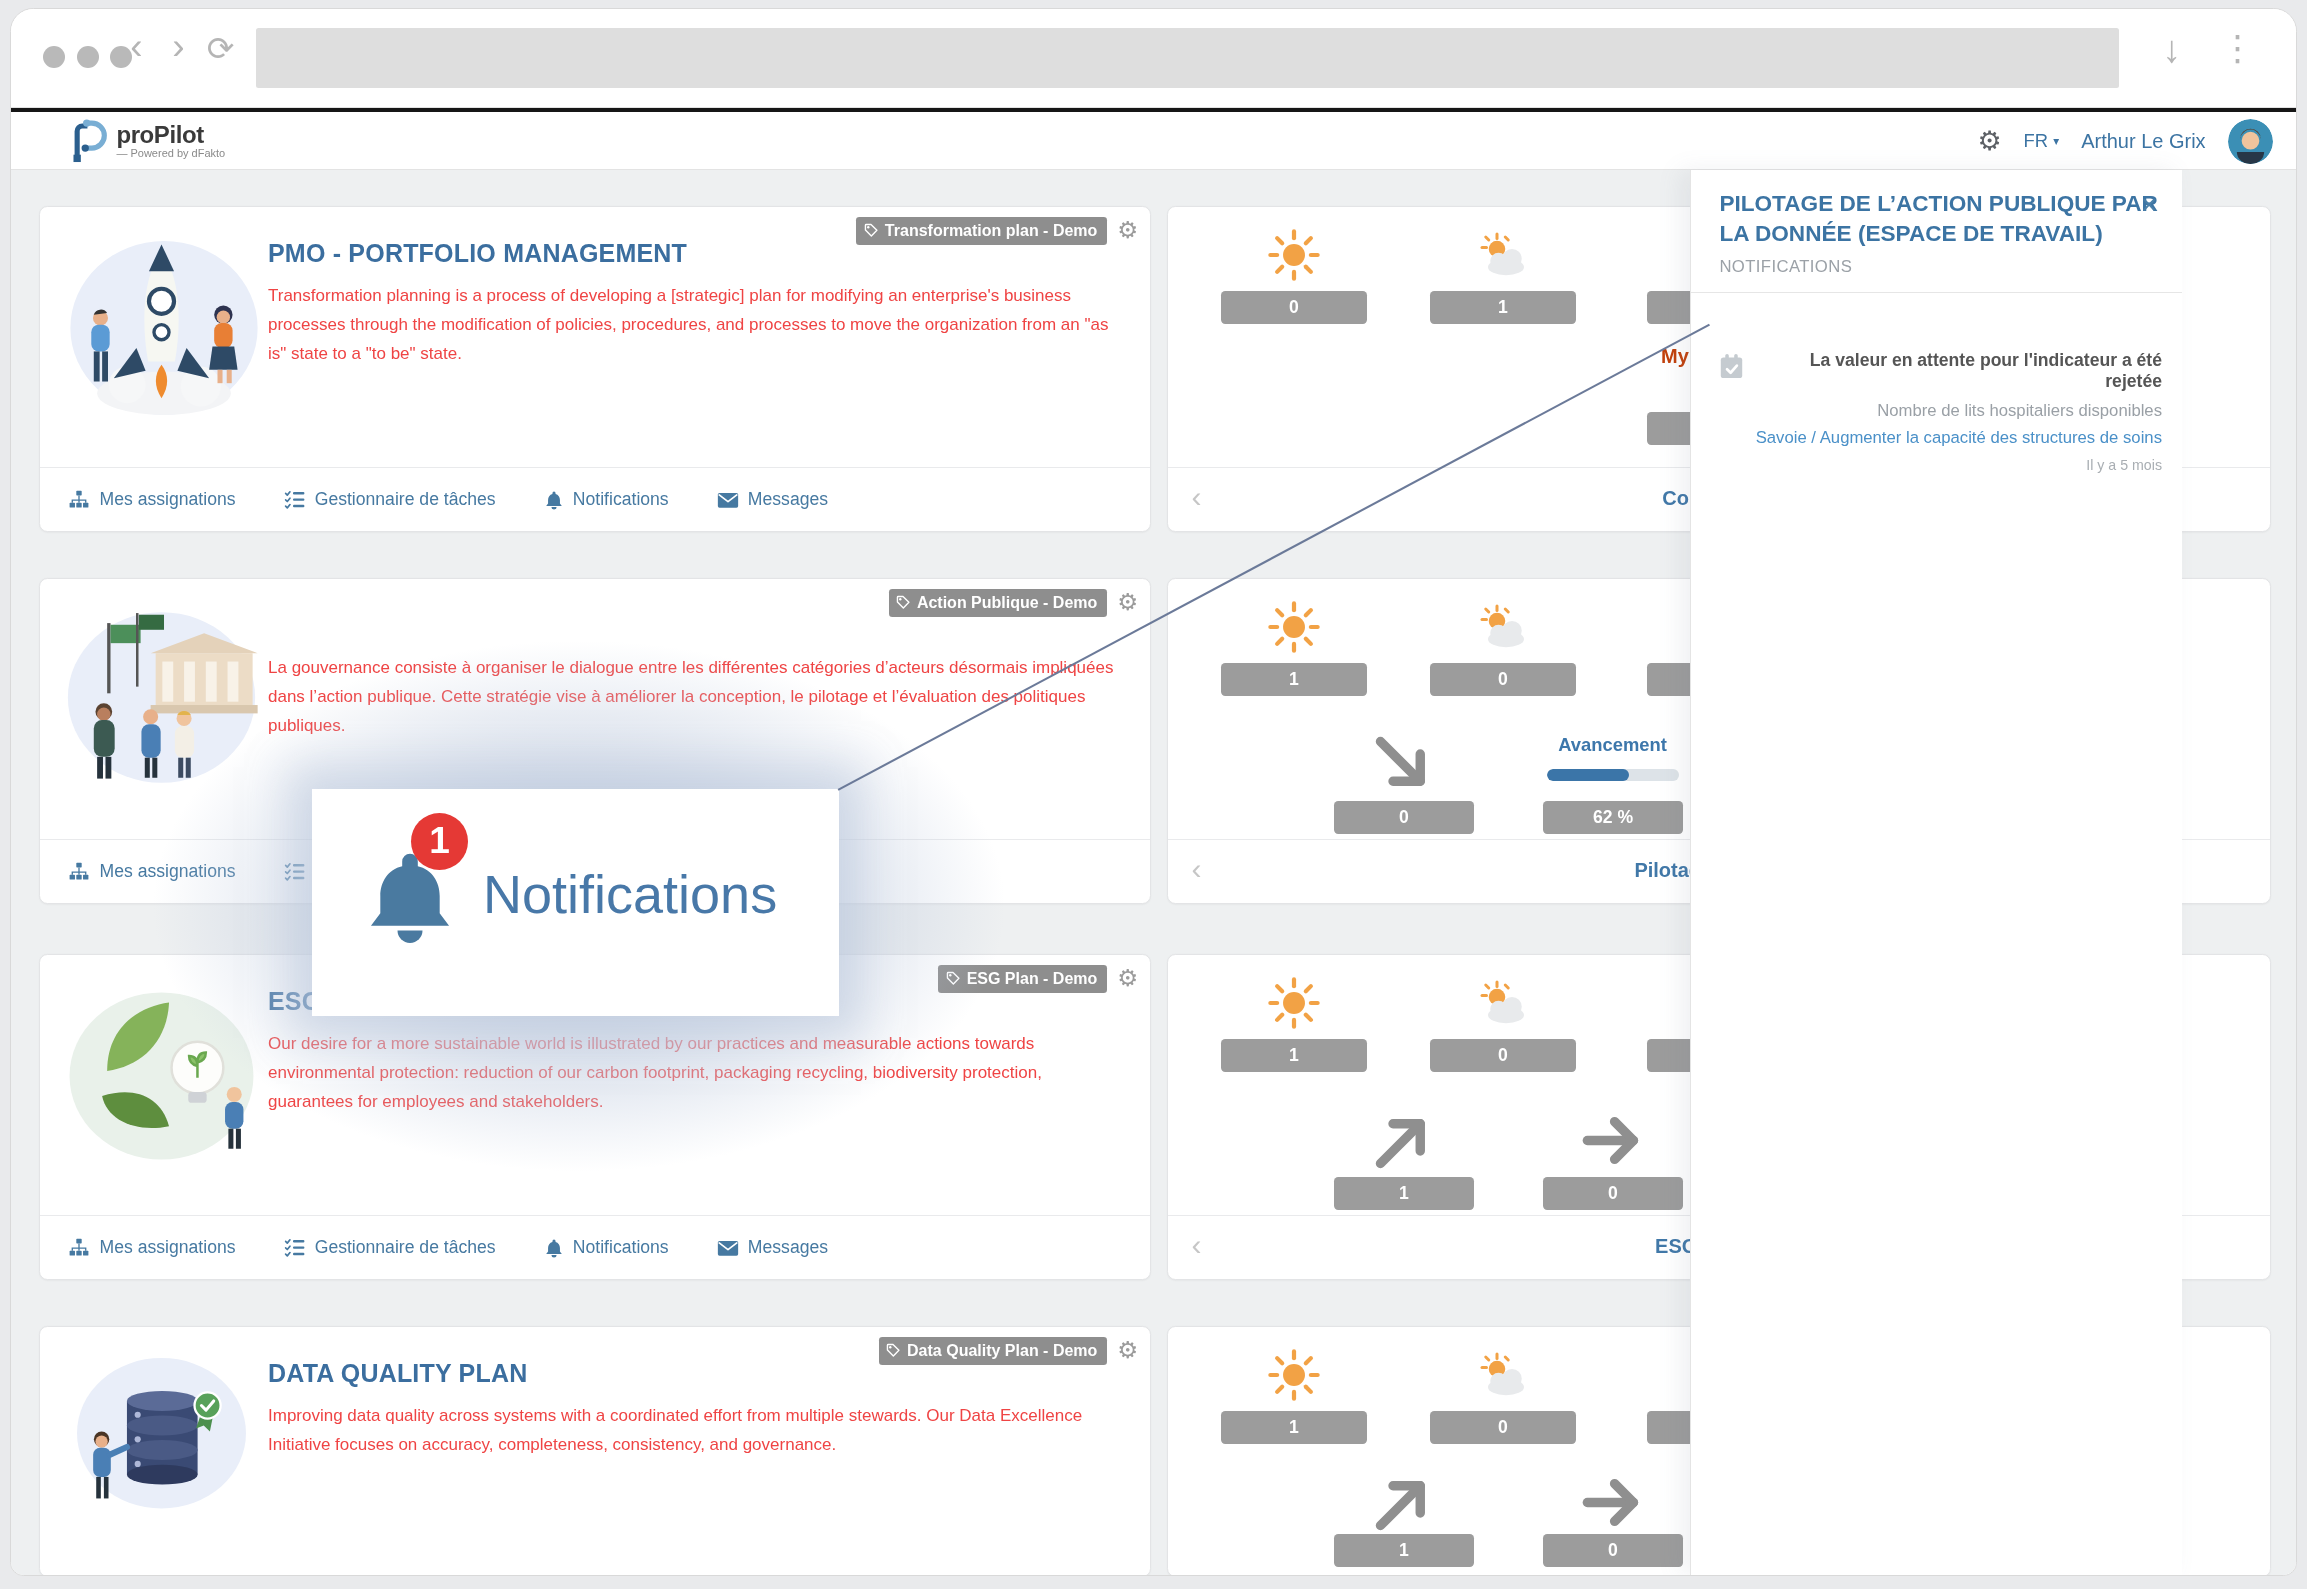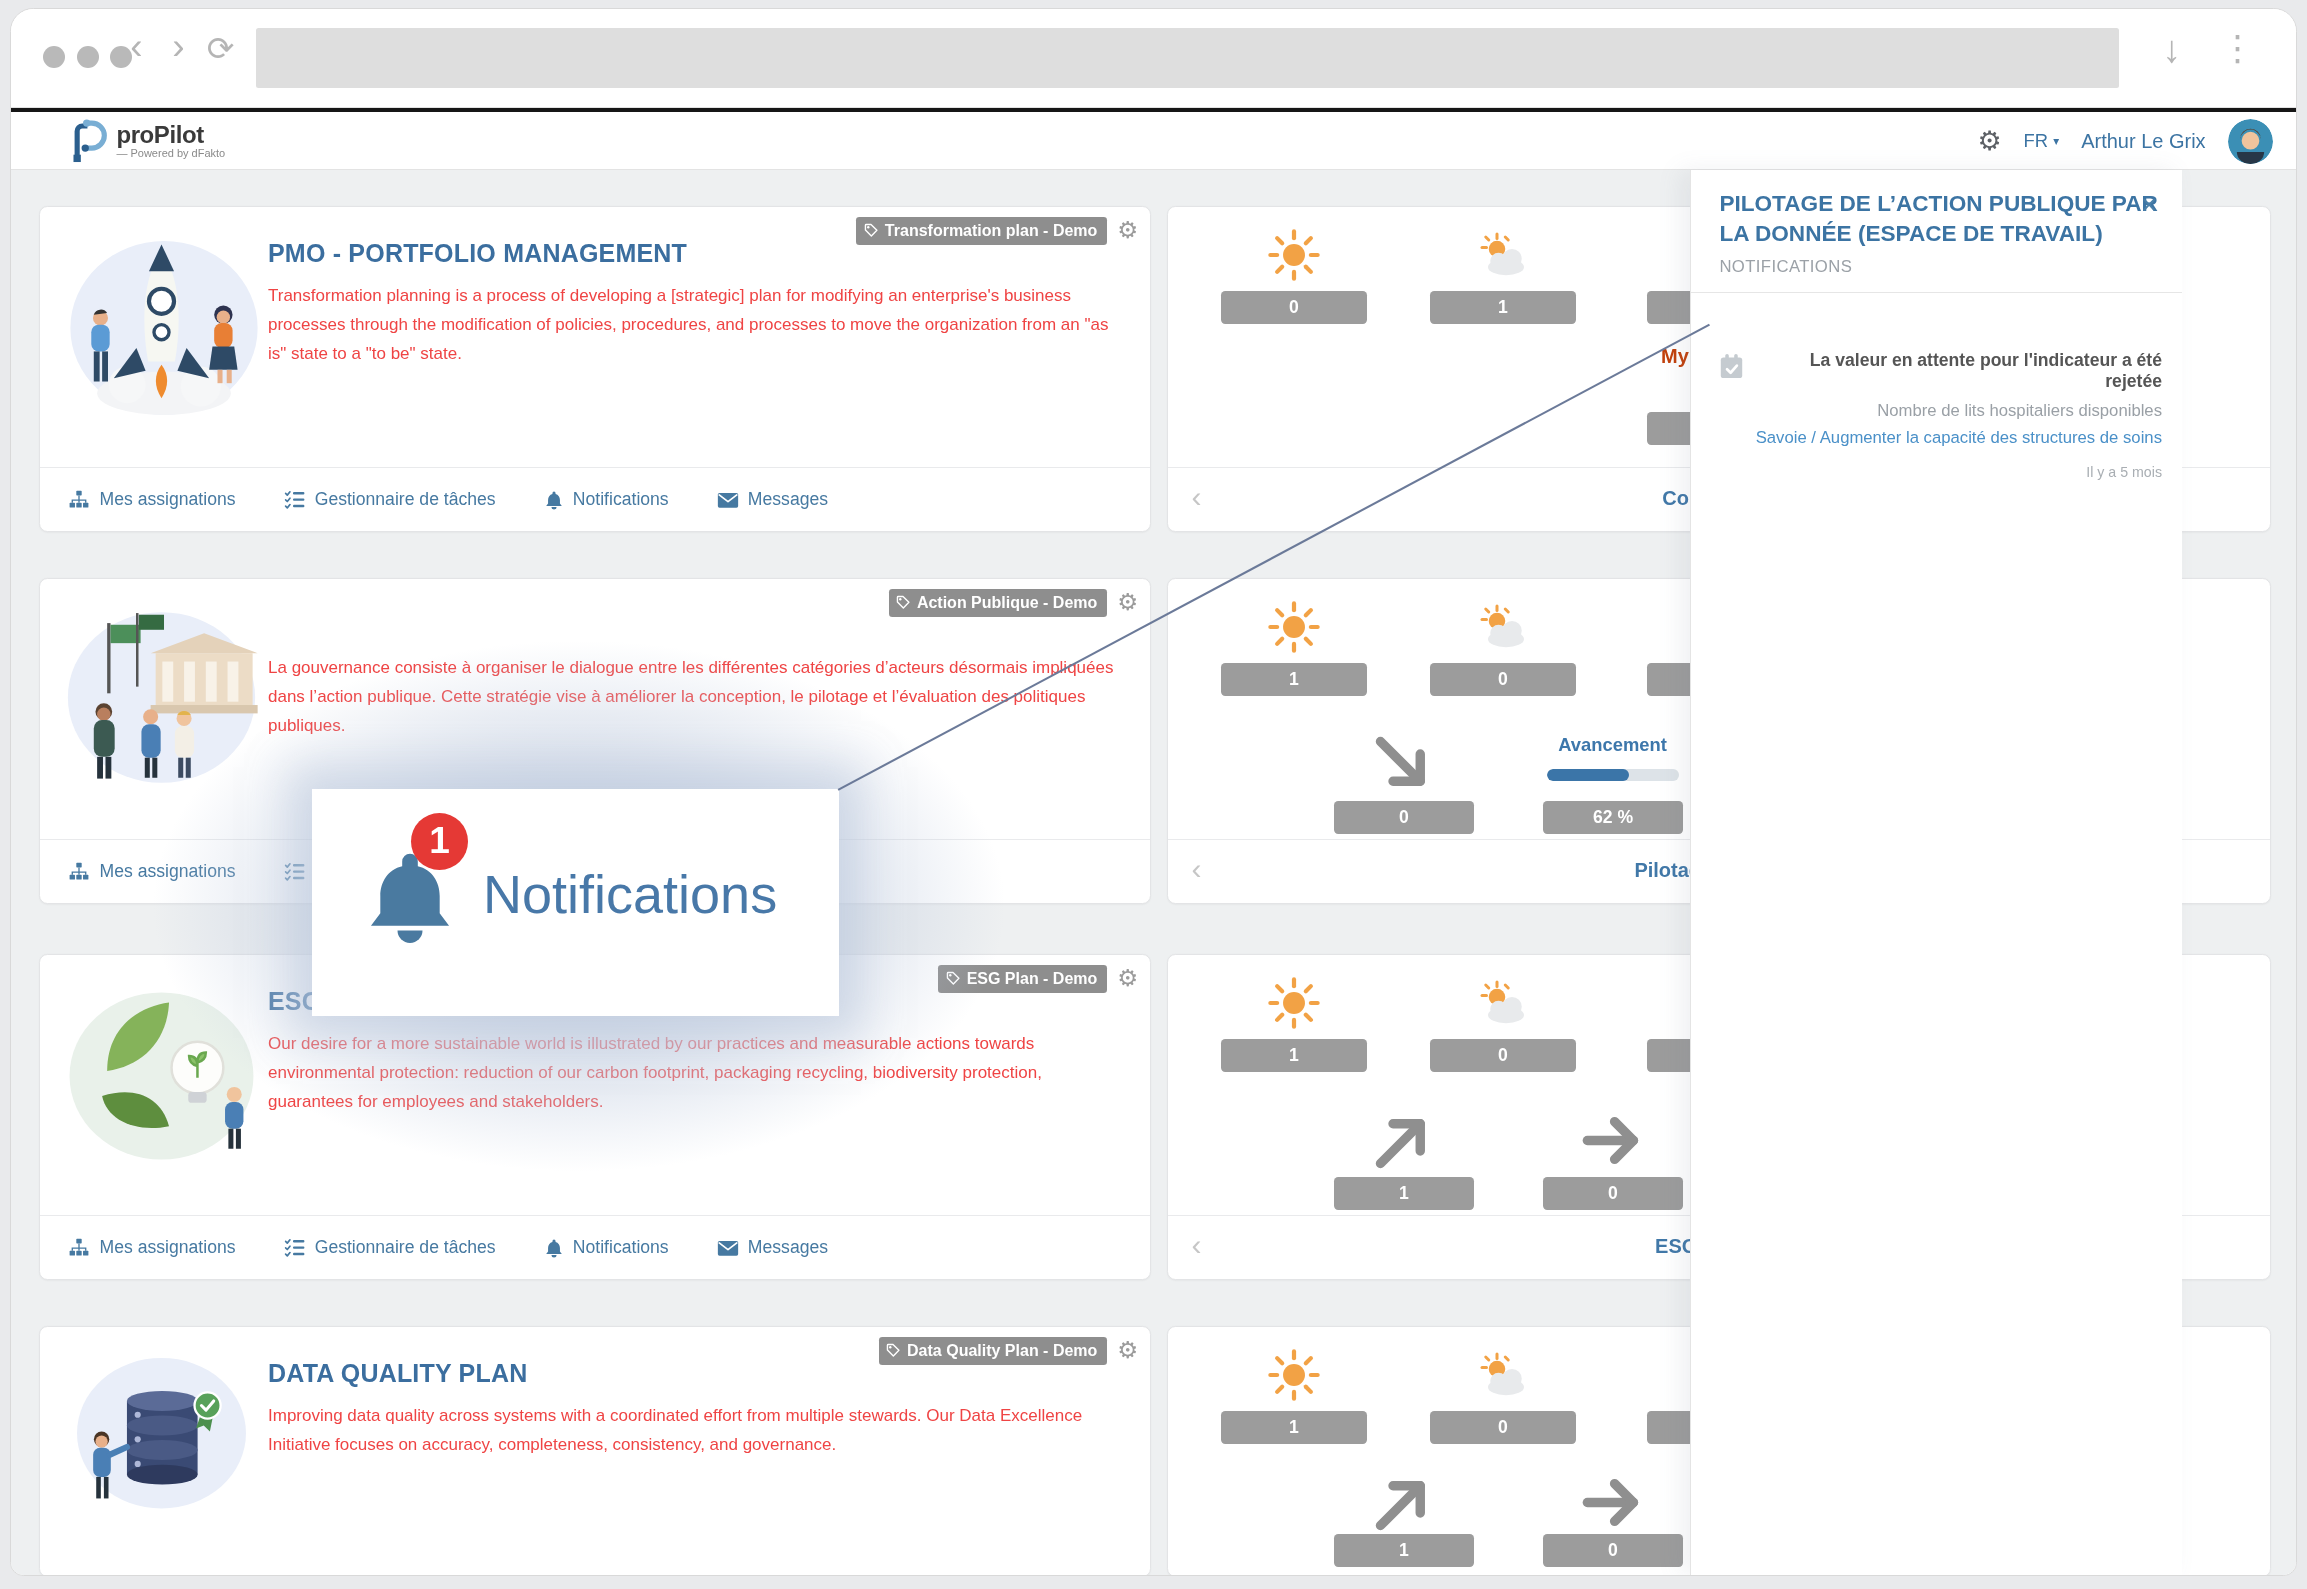--- a/index.html
+++ b/index.html
@@ -90,21 +90,21 @@
            border-left:0.8px solid #e4e4e4; box-shadow:-10px 0 22px rgba(110,120,140,0.10); }
   .ptitle { position:absolute; left:28.4px; top:18.4px; width:468px; font-size:22.6px; font-weight:600; color:#3c74a3; line-height:30px; }
   .pclose { position:absolute; right:25px; top:22px; font-size:27px; color:#4a7fa8; cursor:pointer; line-height:1; }
   .psub { position:absolute; left:28.4px; top:87px; font-size:16.7px; color:#9ba1a7; letter-spacing:0.4px; }
   .pdivider { position:absolute; left:0; right:0; top:122px; height:0.8px; background:#e6e6e6; }
   .nitem { position:absolute; left:28.4px; top:180px; right:20px;text-align:right; }
   .nicon { position:absolute; left:0; top:2.5px; width:25px; height:27px; }
   .ntitle { margin-left:35px; font-size:17.6px; font-weight:700; color:#555; }
   .nsub { margin-left:35px; margin-top:8.4px; font-size:16.7px; color:#9aa0a6; }
   .nlink { margin-left:35px; margin-top:7.5px; font-size:16.7px; color:#4a90c8; cursor:pointer; }
-  .ntime { margin-left:35px; margin-top:16px; font-size:14.2px; color:#a9aeb3; }
+  .ntime { margin-left:35px; margin-top:9px; font-size:14.2px; color:#a9aeb3; }
 
   .hidden-defs { position:absolute; width:0; height:0; overflow:hidden; }
 </style>
 </head>
 <body>
 
 <svg class="hidden-defs" aria-hidden="true">
   <defs>
     <symbol id="i-sun" viewBox="0 0 64 64">
       <circle cx="32" cy="32" r="13" fill="#f2a245"></circle>

